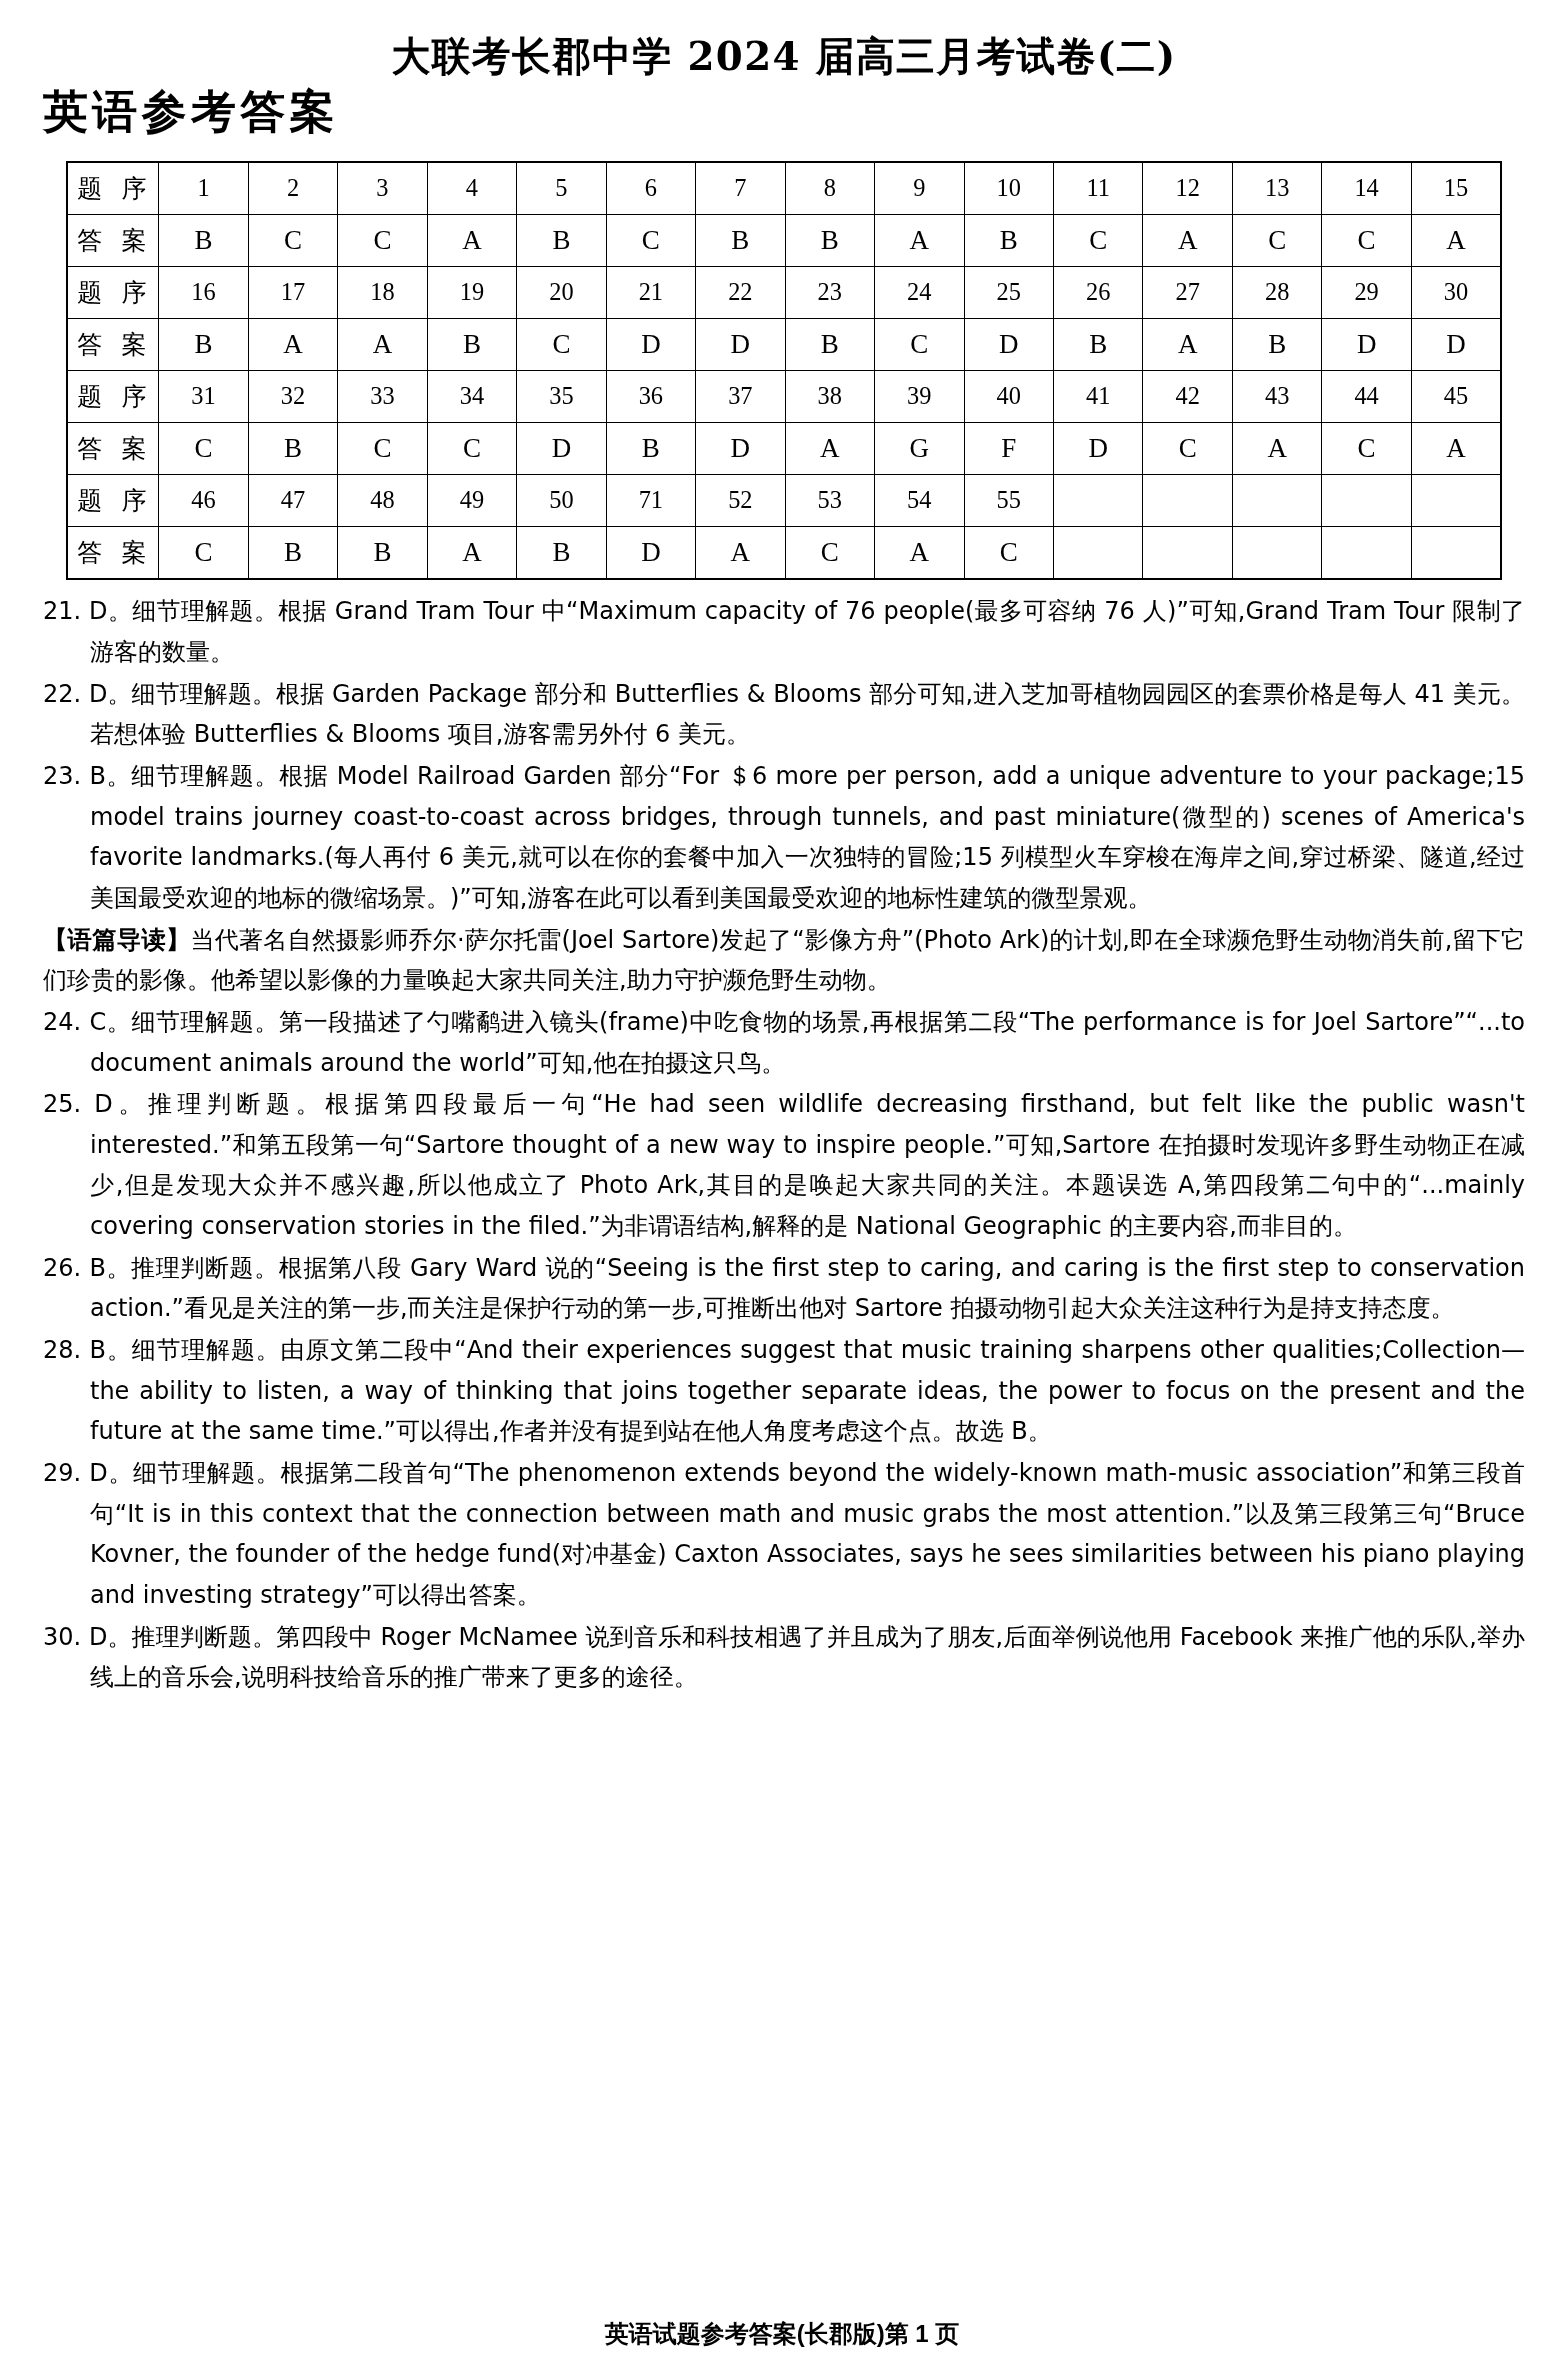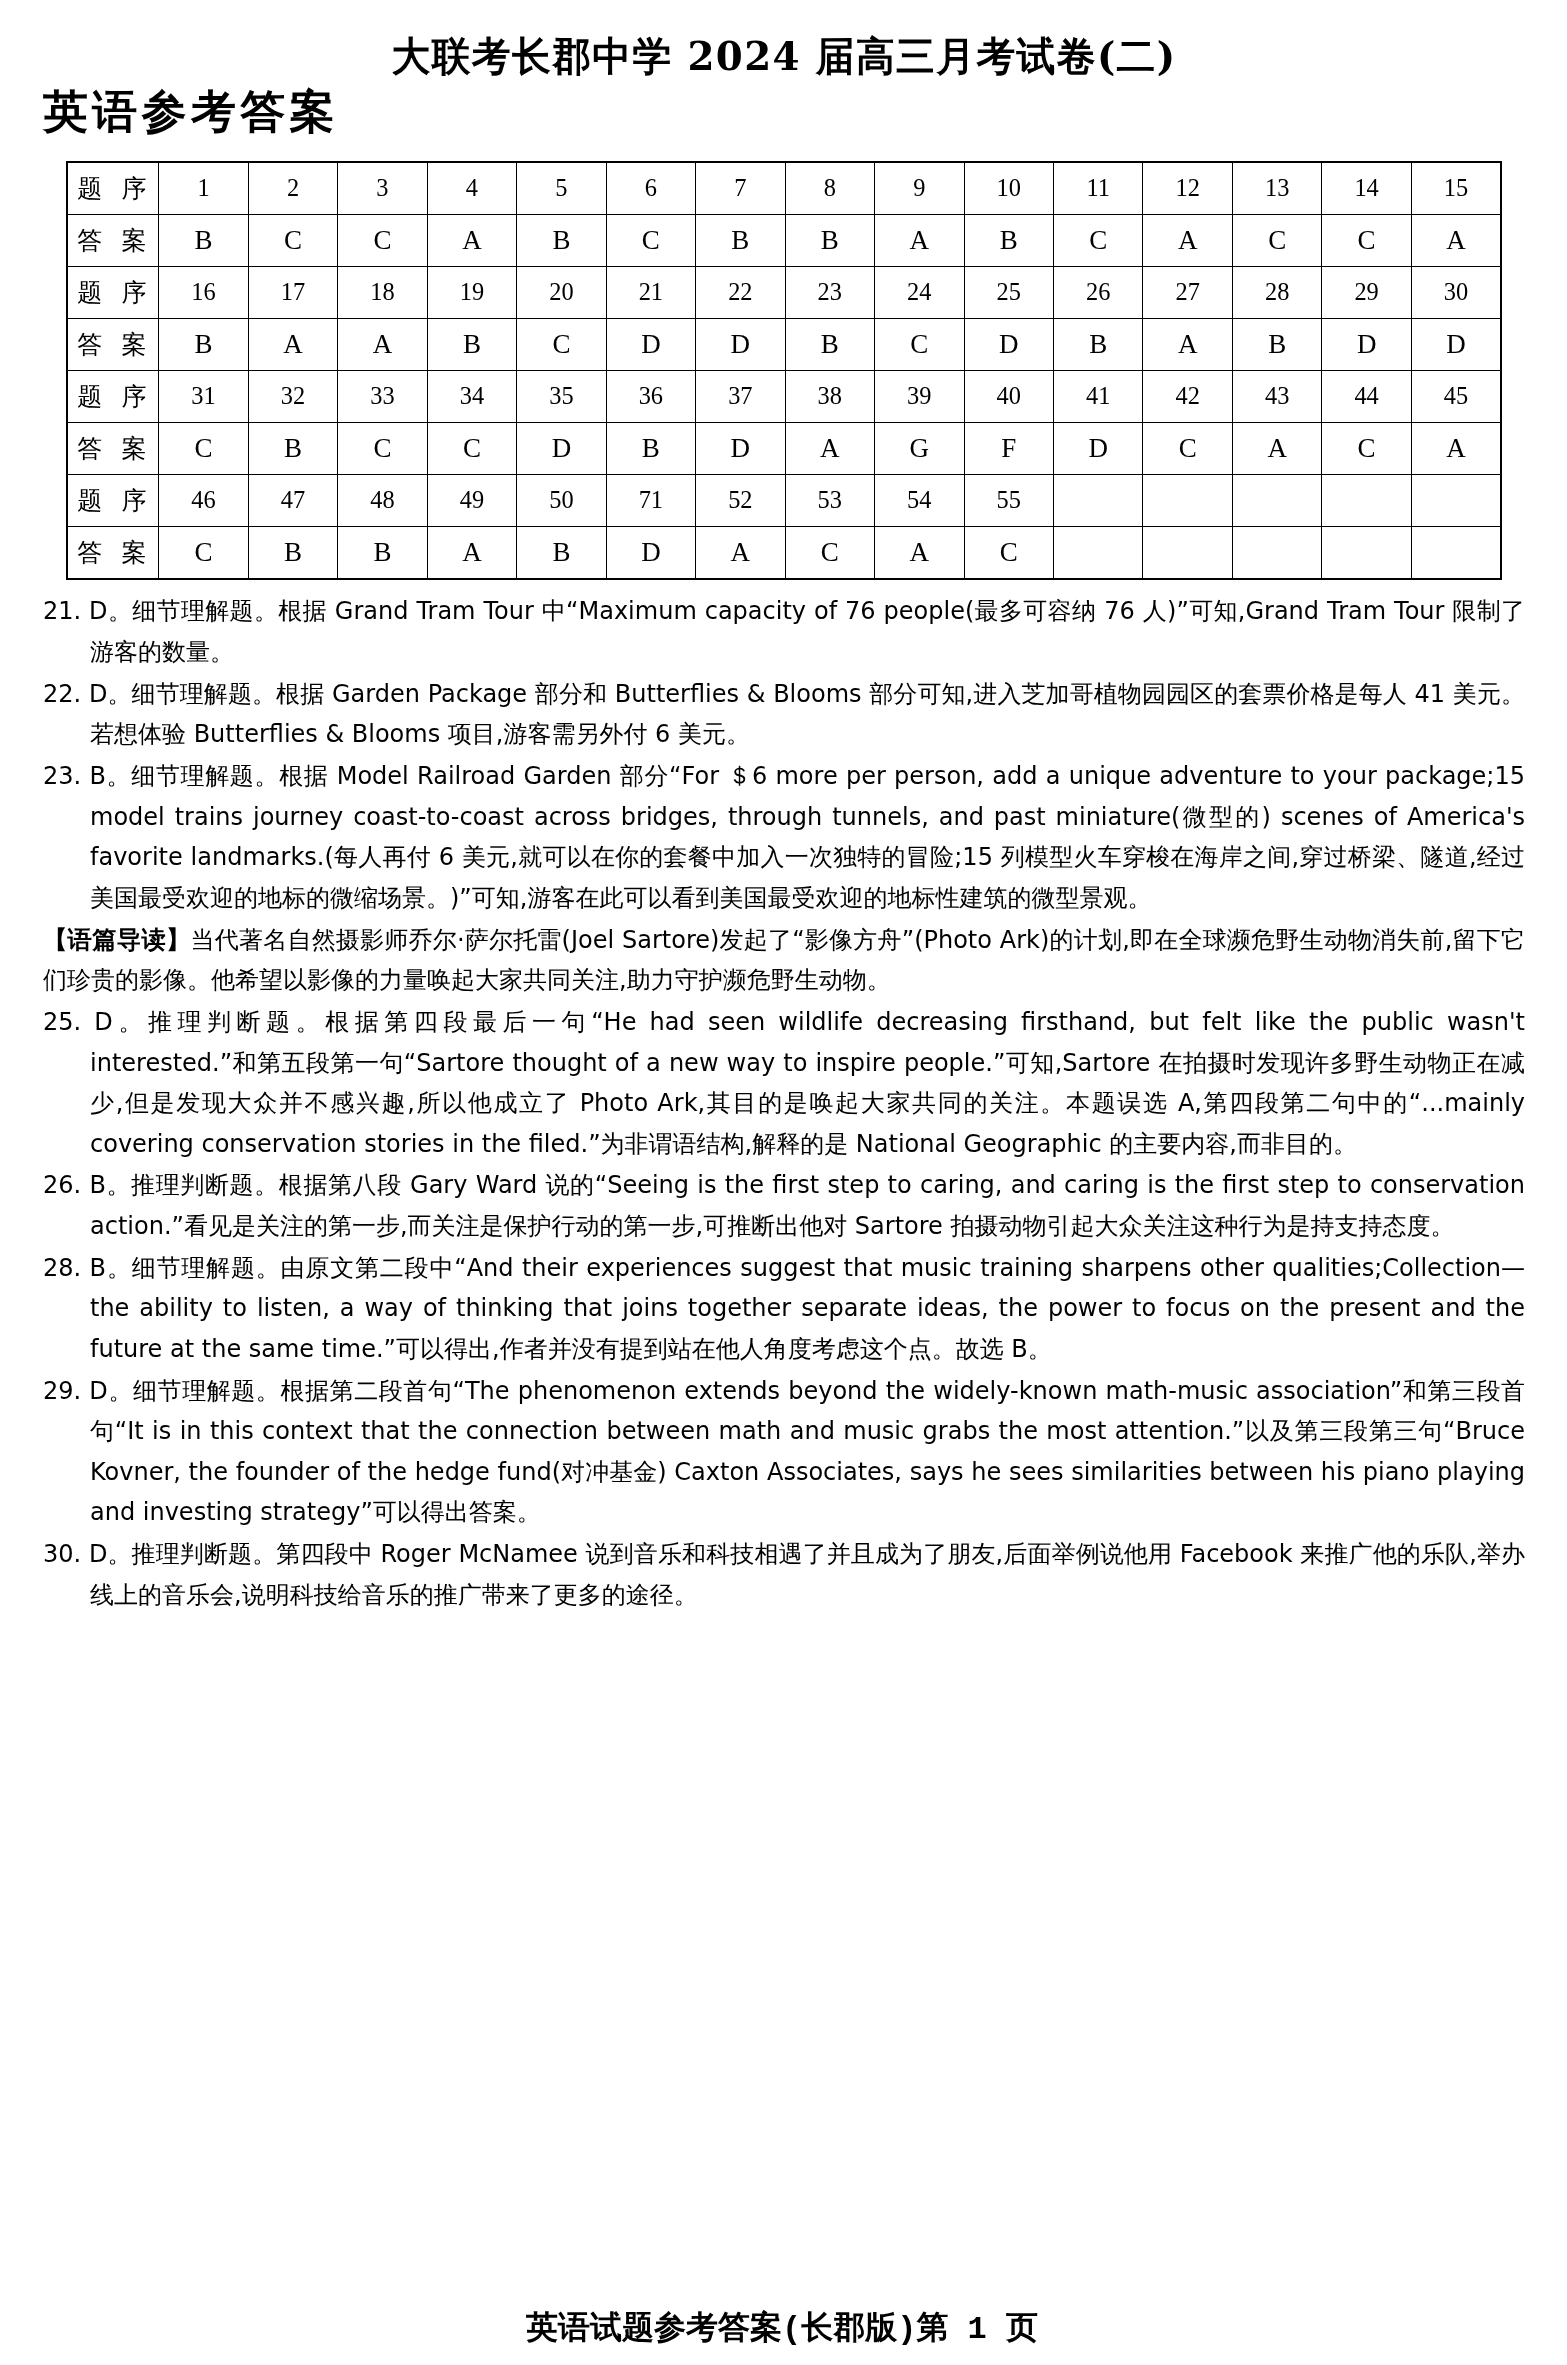--- a/index.html
+++ b/index.html
@@ -108,22 +108,22 @@
     font-size: 24px;
   }
 
   
   .footer {
     position: absolute;
     left: 0;
     right: 4px;
     bottom: 16px;
     text-align: center;
-    font-size: 32px;
-    font-family: Liberation Mono, monospace;
+    font-size: 24px;
+    font-family: Liberation Sans, sans-serif;
     font-weight: bold;
   }
 </style>
 </head>
 <body>
 
 <div class="page">
 
   <div class="title-main">大联考长郡中学 2024 届高三月考试卷(二)</div>
   <div class="title-sub">英语参考答案</div>
@@ -291,20 +291,23 @@
     </p>
 
     <p class="para item">
       <span class="cn">23. B。细节理解题。根据 Model Railroad Garden 部分“For ＄6 more per person, add a unique adventure to your package;15 model trains journey coast-to-coast across bridges, through tunnels, and past miniature(微型的) scenes of America's favorite landmarks.(每人再付 6 美元,就可以在你的套餐中加入一次独特的冒险;15 列模型火车穿梭在海岸之间,穿过桥梁、隧道,经过美国最受欢迎的地标的微缩场景。)”可知,游客在此可以看到美国最受欢迎的地标性建筑的微型景观。</span>
     </p>
 
     <p class="para guide">
       <span class="guide-tag">【语篇导读】</span><span class="cn">当代著名自然摄影师乔尔·萨尔托雷(Joel Sartore)发起了“影像方舟”(Photo Ark)的计划,即在全球濒危野生动物消失前,留下它们珍贵的影像。他希望以影像的力量唤起大家共同关注,助力守护濒危野生动物。</span>
     </p>
 
+    <p class="para item">
+      <span class="cn">24. C。细节理解题。第一段描述了勺嘴鹬进入镜头(frame)中吃食物的场景,再根据第二段“The performance is for Joel Sartore”“...to document animals around the world”可知,他在拍摄这只鸟。</span>
+    </p>
 
     <p class="para item">
       <span class="cn">25. D。推理判断题。根据第四段最后一句“He had seen wildlife decreasing firsthand, but felt like the public wasn't interested.”和第五段第一句“Sartore thought of a new way to inspire people.”可知,Sartore 在拍摄时发现许多野生动物正在减少,但是发现大众并不感兴趣,所以他成立了 Photo Ark,其目的是唤起大家共同的关注。本题误选 A,第四段第二句中的“...mainly covering conservation stories in the filed.”为非谓语结构,解释的是 National Geographic 的主要内容,而非目的。</span>
     </p>
 
     <p class="para item">
       <span class="cn">26. B。推理判断题。根据第八段 Gary Ward 说的“Seeing is the first step to caring, and caring is the first step to conservation action.”看见是关注的第一步,而关注是保护行动的第一步,可推断出他对 Sartore 拍摄动物引起大众关注这种行为是持支持态度。</span>
     </p>
 
 

